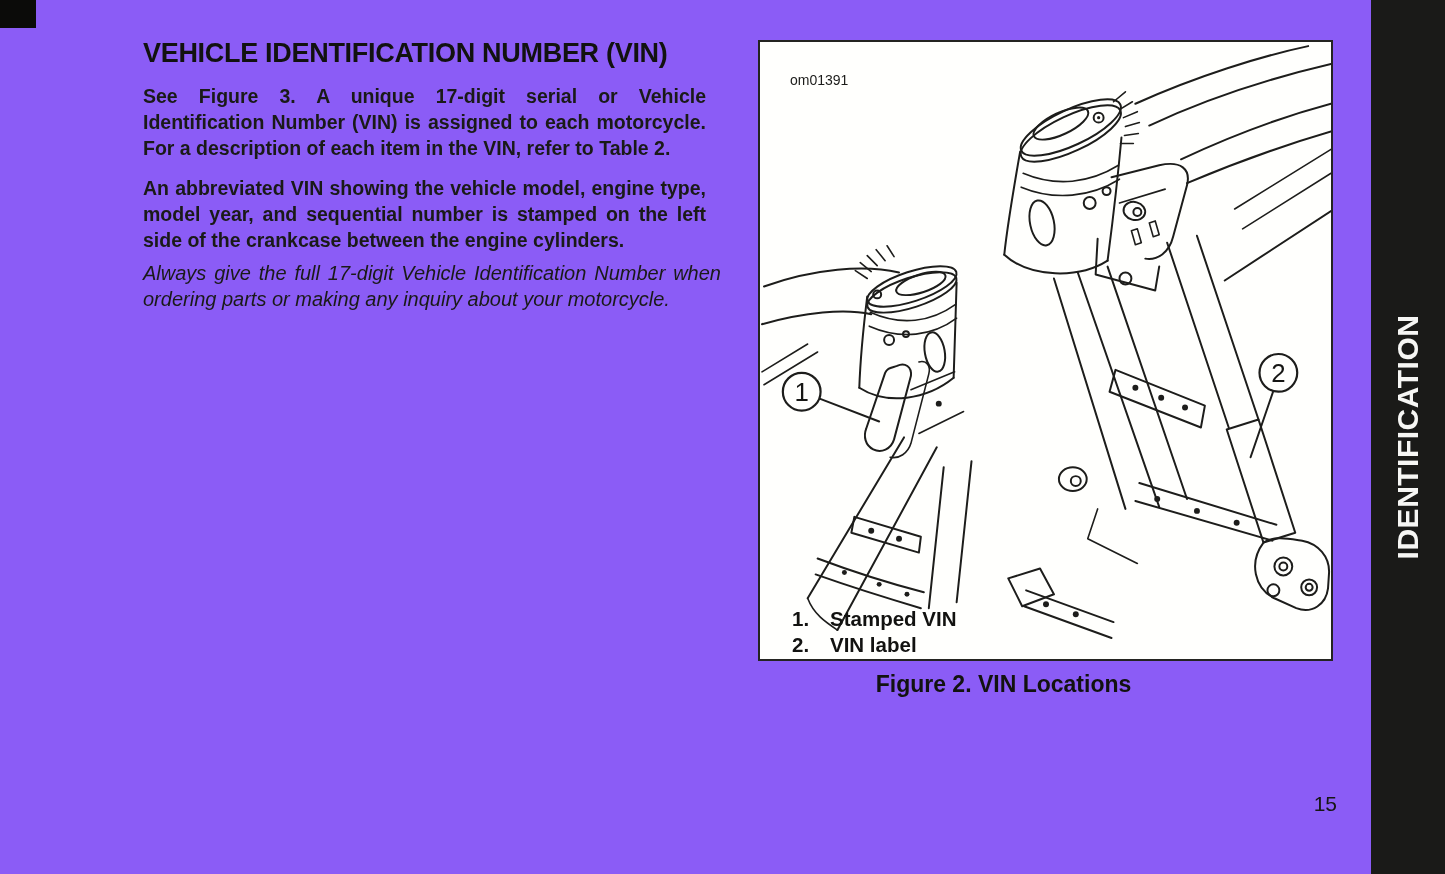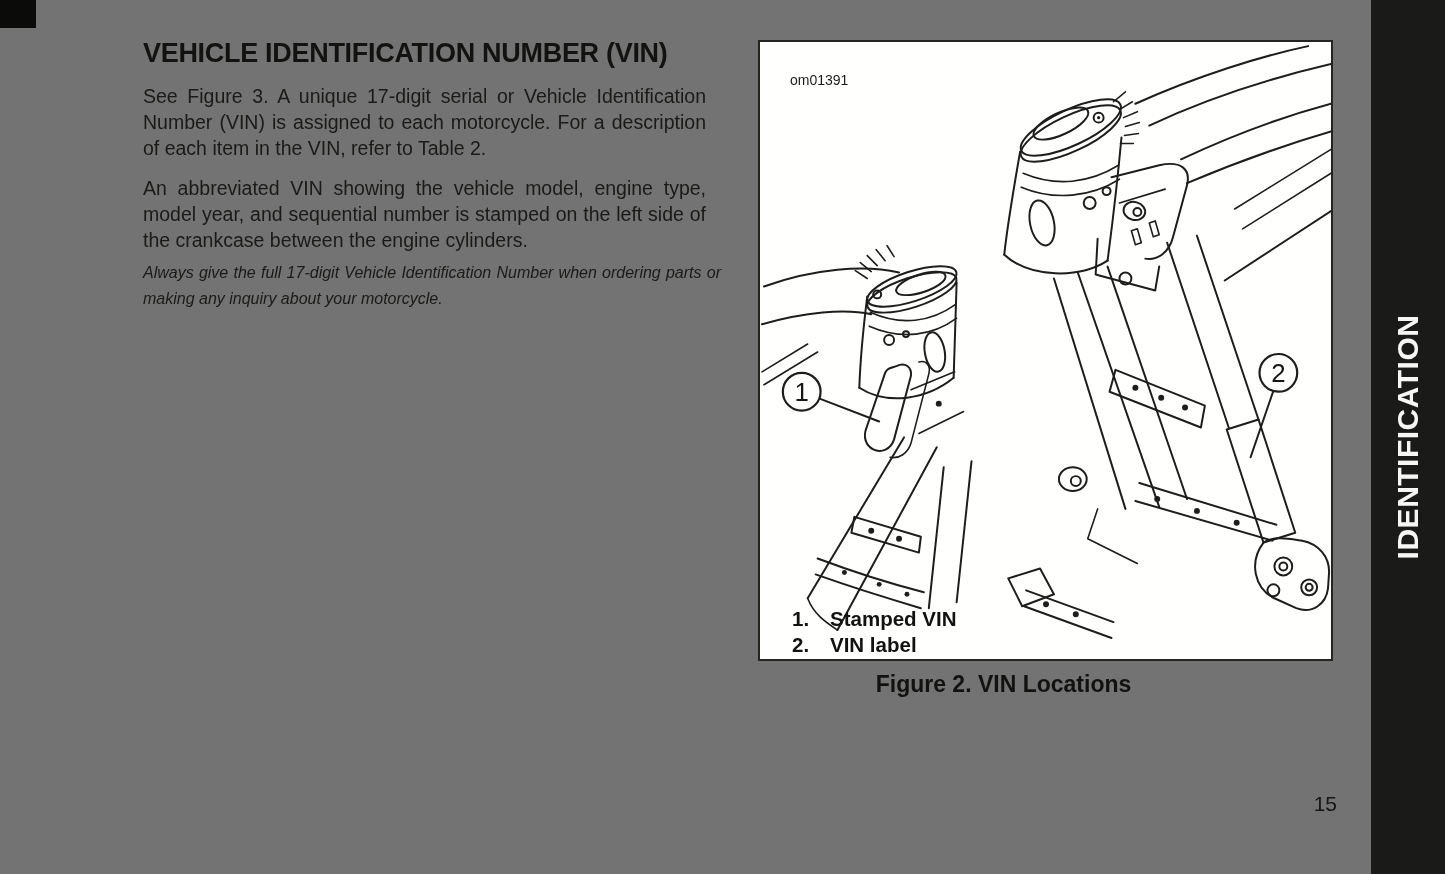--- a/index.html
+++ b/index.html
@@ -1,29 +1,29 @@
 <!DOCTYPE html>
 <html><head>
 <meta charset="utf-8">
 <style>
   html,body { margin:0; padding:0; background:#fdfdfa; }
   .page {
     position:relative; width:1445px; height:874px; overflow:hidden;
-    background:#737373; color:#161614;
+    background:#8b5cf6; color:#161614;
     font-family:"Liberation Sans", sans-serif;
   }
   .corner-mark { position:absolute; left:0; top:0; width:36px; height:28px; background:#0b0b09; }
 
   
   .text-col { position:absolute; left:143px; top:38px; width:578px; }
   .doc-title { margin:0; font-size:27px; line-height:31px; font-weight:700; letter-spacing:-0.3px; color:#121210; }
   .sec-h { margin:15px 0 0 0; font-size:23.5px; line-height:29px; font-weight:700; color:#121210; }
-  .body-p { margin:14px 15px 0 0; font-size:19.5px; line-height:26px; text-align:justify; color:#1a1a18; }
+  .body-p { margin:14px 15px 0 0; font-size:19.5px; line-height:26px; text-align:justify; color:#1a1a18;font-weight:bold; }
   .note-label { margin:14px 0 0 0; font-size:20px; line-height:26px; font-style:italic; text-align:center; color:#1a1a18; }
-  .note-p { margin:7px 0 0 0; font-size:16px; line-height:26px; font-style:italic; text-align:justify; color:#1a1a18; }
+  .note-p { margin:7px 0 0 0; font-size:20px; line-height:26px; font-style:italic; text-align:justify; color:#1a1a18; }
 
   
   .figure-box { position:absolute; left:758px; top:40px; width:575px; height:621px;
     border:2px solid #242421; background:#fffffd; box-sizing:border-box; }
   .figure-code { position:absolute; left:30px; top:19px; font-size:14px; color:#1c1c1a;margin-top:11px; }
   .figure-svg { position:absolute; left:0; top:0; width:100%; height:100%; }
   .figure-svg path, .figure-svg ellipse, .figure-svg circle {
     fill:none; stroke:#1d1d1b; stroke-width:2; stroke-linecap:round; stroke-linejoin:round; }
   .figure-svg .dot { fill:#1d1d1b; stroke:none; }
   .figure-svg .co-circle { fill:#fffffd; stroke-width:2.2; }

